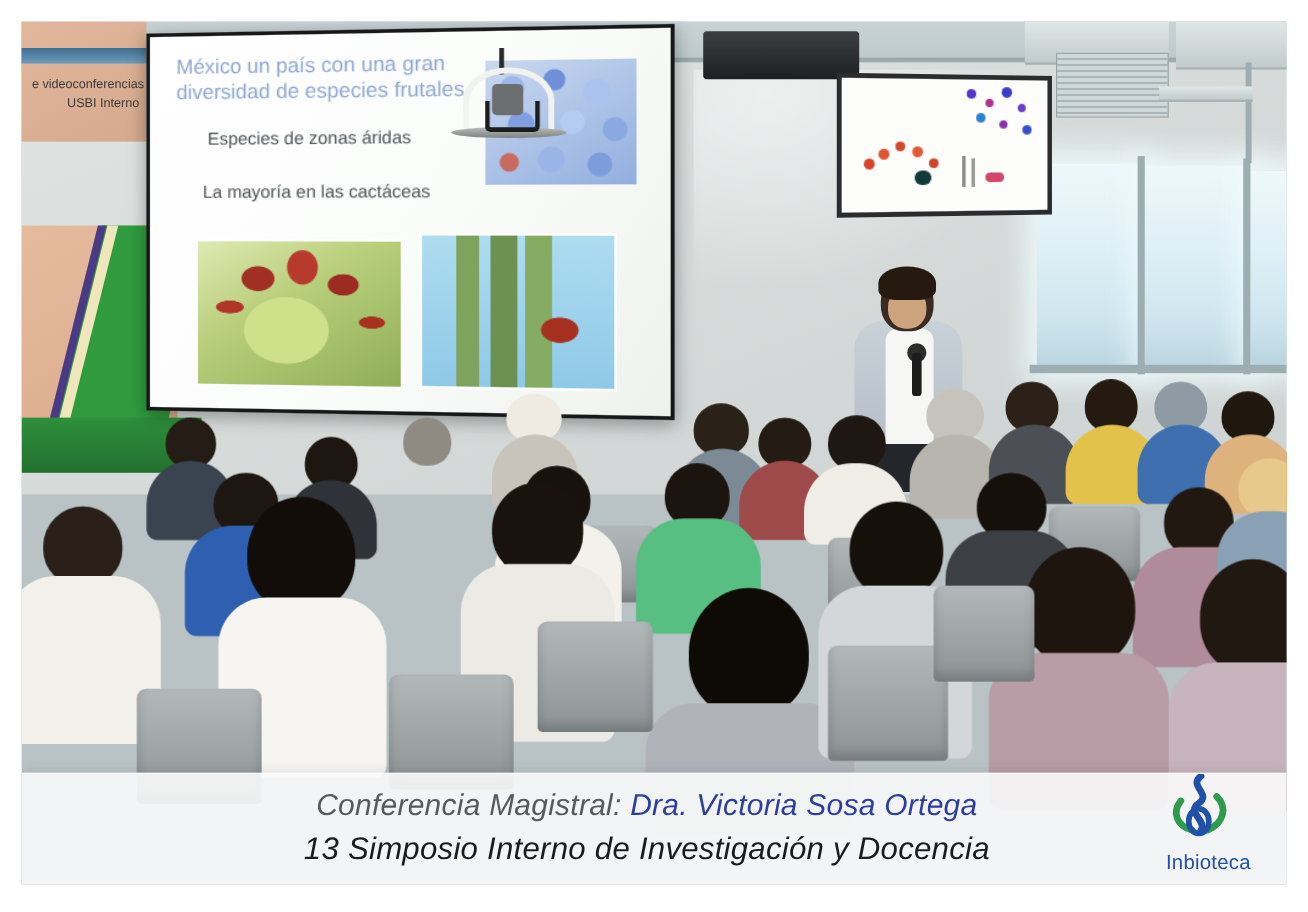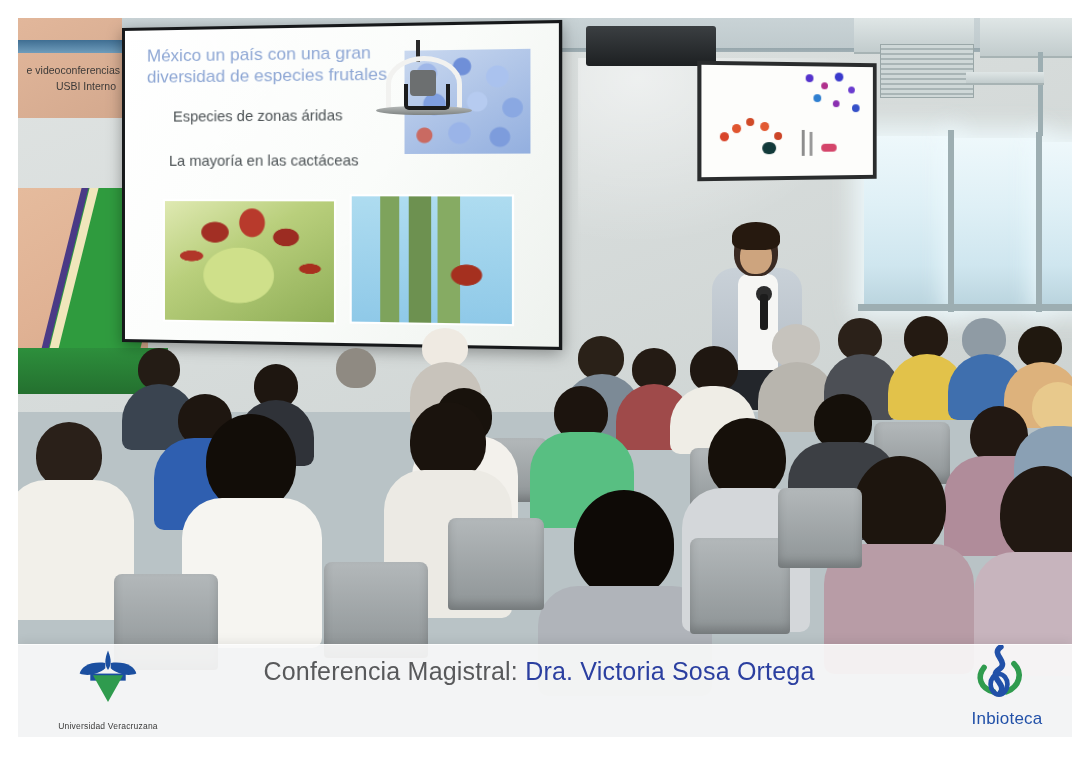--- a/index.html
+++ b/index.html
@@ -151,21 +151,21 @@
                background:#2c2c2c;border-radius:50%;}
   .spk-pants{position:absolute;left:706px;top:352px;width:62px;height:40px;
              background:#23262b;border-radius:6px;}
 
   
   #caption{position:absolute;left:0;bottom:0;width:100%;height:92px;
            background:rgba(250,250,250,.90);
            border-top:1px solid rgba(255,255,255,.7);
            box-shadow:0 -2px 10px rgba(0,0,0,.08);}
   #caption-inner{position:relative;width:100%;height:100%;}
-  .cap-text{position:absolute;left:0;right:12px;text-align:center;}
+  .cap-text{position:absolute;left:0;right:12px;text-align:center;font-style:italic;}
   .cap-line1{top:12px;font-size:25px;letter-spacing:.2px;}
   .cap-line2{top:47px;font-size:26px;letter-spacing:.2px;color:#1b1b1b;}
   .cap-gray{color:#58595b;}
   .cap-blue{color:#2b3fa0;}
 
   
   .logo{position:absolute;}
   #logo-uv{left:30px;bottom:6px;width:120px;height:84px;}
   #logo-inb{right:18px;bottom:6px;width:110px;height:86px;}
   .logo-caption{position:absolute;left:0;right:0;bottom:0;text-align:center;
@@ -321,34 +321,22 @@
     <div class="chair" style="left:672px;top:520px;width:100px;height:96px;"></div>
     <div class="chair" style="left:760px;top:470px;width:84px;height:80px;"></div>
 
     <div id="caption">
       <div id="caption-inner">
 
         <div class="cap-text cap-line1">
           <span class="cap-gray">Conferencia Magistral: </span><span class="cap-blue">Dra. Victoria Sosa Ortega</span>
         </div>
 
-
-        <div class="logo" id="logo-uv">
-          <svg viewBox="0 0 120 70" width="120" height="62">
-            <g transform="translate(60,4)">
-              <path d="M0,0 C-4,10 -4,16 0,22 C4,16 4,10 0,0 Z" fill="#1b4fa0"></path>
-              <path d="M-3,14 C-20,12 -30,18 -32,26 C-22,30 -10,26 -3,20 Z" fill="#1b4fa0"></path>
-              <path d="M3,14 C20,12 30,18 32,26 C22,30 10,26 3,20 Z" fill="#1b4fa0"></path>
-              <path d="M-20,26 L-20,34 L0,34 L0,26 Z" fill="#1b4fa0"></path>
-              <path d="M0,26 L0,34 L20,34 L20,26 Z" fill="#1b4fa0"></path>
-              <path d="M-17,28 L17,28 L0,58 Z" fill="#2f9b4e"></path>
-            </g>
-          </svg>
-          <div class="logo-caption">Universidad Veracruzana</div>
-        </div>
+        <div class="cap-text cap-line2">13 Simposio Interno de Investigación y Docencia</div>
+
 
         <div class="logo" id="logo-inb">
           <svg viewBox="0 0 110 62" width="110" height="58">
             <g transform="translate(55,2)">
               <path d="M2,0 C-10,8 12,16 0,24 C-12,32 8,40 2,48" stroke="#2150a8" stroke-width="6" fill="none" stroke-linecap="round"></path>
               <path d="M-16,22 C-24,32 -20,44 -6,48" stroke="#2f9b4e" stroke-width="6" fill="none" stroke-linecap="round"></path>
               <path d="M16,18 C26,28 22,42 8,48" stroke="#2f9b4e" stroke-width="6" fill="none" stroke-linecap="round"></path>
               <ellipse cx="0" cy="40" rx="9" ry="11" fill="none" stroke="#2150a8" stroke-width="5"></ellipse>
             </g>
           </svg>

